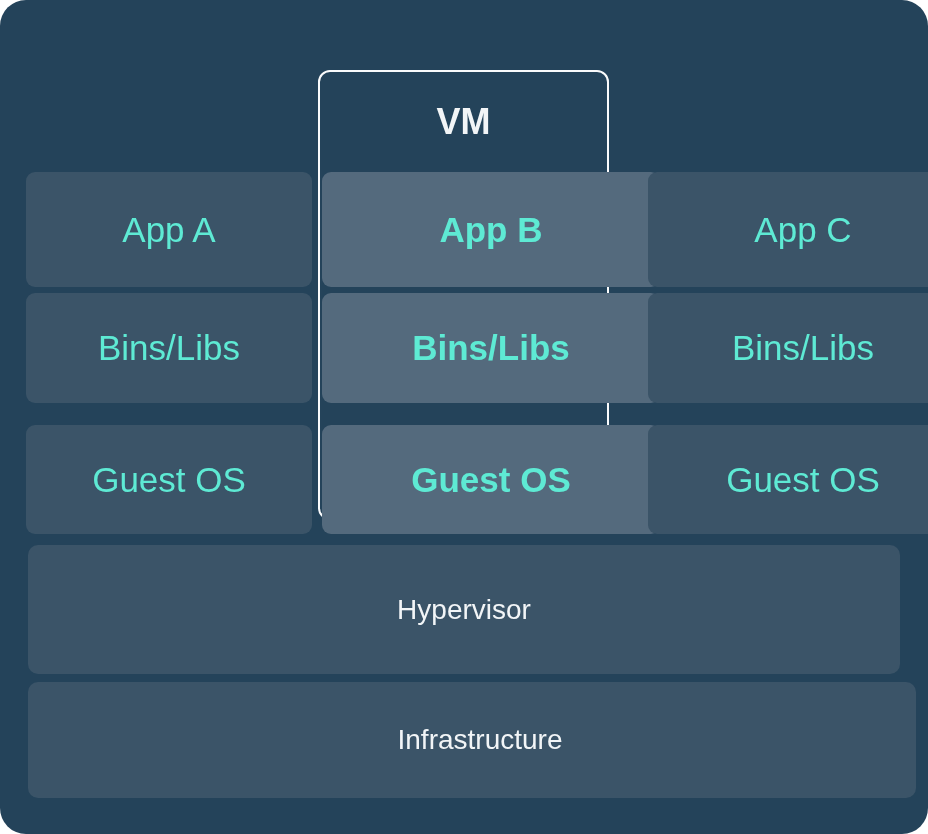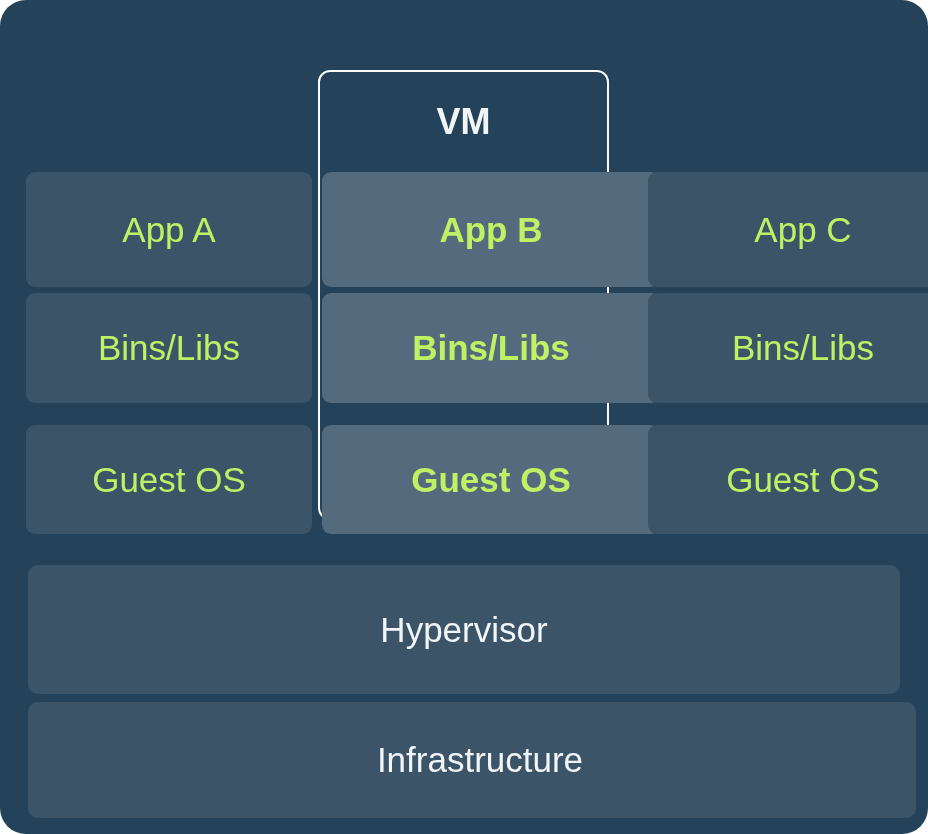--- a/index.html
+++ b/index.html
@@ -41,21 +41,21 @@
     font-weight: 700;
   }
   
   .cell {
     position: absolute;
     display: flex;
     align-items: center;
     justify-content: center;
     background: #3b5468;
     border-radius: 9px;
-    color: #bef264;
+    color: #5eead4;
     font-size: 35px;
     font-weight: 400;
   }
   .cell.highlight {
     background: #546a7d;
     font-weight: 700;
   }
   
   .col-left  { left: 26px;  width: 286px; }
   .col-mid   { left: 322px; width: 338px; }
@@ -68,23 +68,22 @@
   .layer {
     position: absolute;
     left: 28px;
     width: 872px;
     display: flex;
     align-items: center;
     justify-content: center;
     background: #3b5468;
     border-radius: 10px;
     color: #f2f5f7;
-    font-size: 35px;
+    font-size: 28px;
     font-weight: 400;
-    margin-top: 20px;
   }
   .layer-hypervisor    { top: 545px; height: 129px; }
   .layer-infrastructure{ top: 682px; height: 116px; padding-left: 16px; }
 </style>
 </head>
 <body>
 
 <div class="canvas">
 
   <div class="vm-container">

